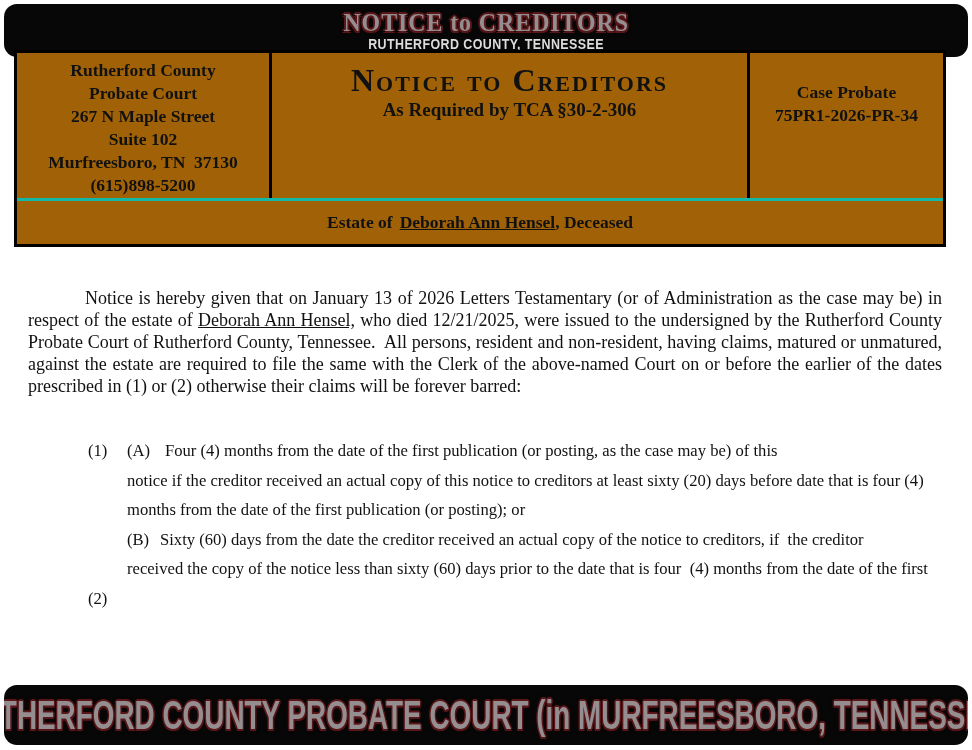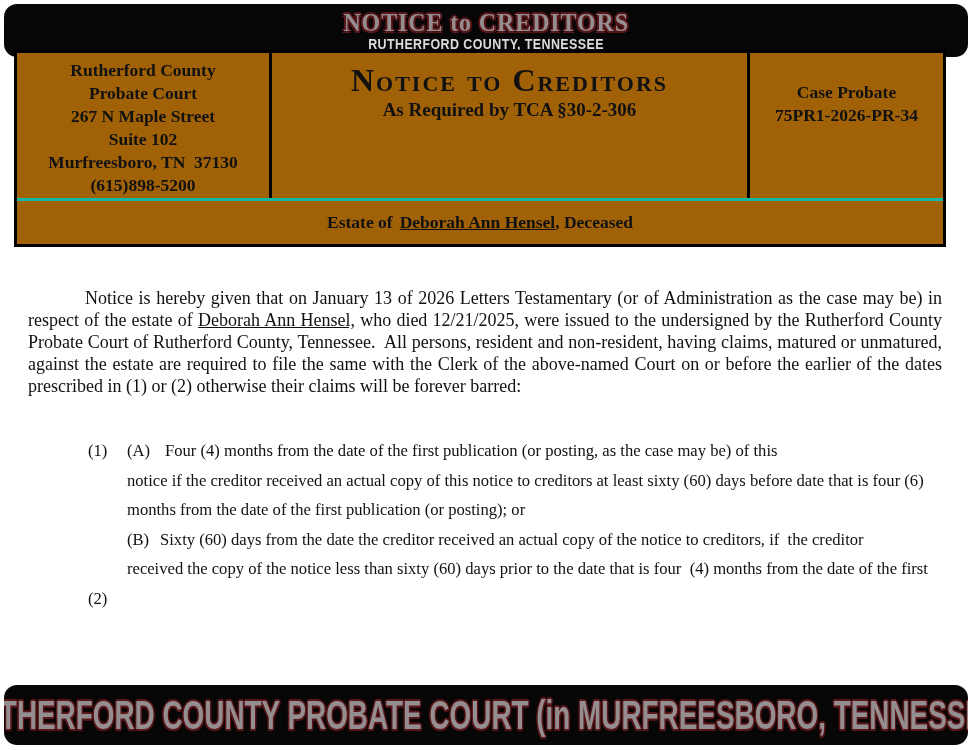--- a/index.html
+++ b/index.html
@@ -175,21 +175,21 @@
   <span>Notice is hereby given that on January 13 of 2026 Letters Testamentary (or of Administration as the case may be) in respect of the estate of </span><span class="u">Deborah Ann Hensel,</span><span> who died 12/21/2025, were issued to the undersigned by the Rutherford County Probate Court of Rutherford County, Tennessee.&nbsp; All persons, resident and non-resident, having claims, matured or unmatured, against the estate are required to file the same with the Clerk of the above-named Court on or before the earlier of the dates prescribed in (1) or (2) otherwise their claims will be forever barred:</span>
 </div>
 
 <div class="list">
   <div class="lline pl-num">
     <span class="m-num">(1)</span>
     <span class="m-letter">(A)</span>
     <span>Four (4) months from the date of the first publication (or posting, as the case may be) of this</span>
   </div>
   <div class="lline pl-cont">
-    <span>notice if the creditor received an actual copy of this notice to creditors at least sixty (60) days before date that is four (6)</span>
+    <span>notice if the creditor received an actual copy of this notice to creditors at least sixty (20) days before date that is four (4)</span>
   </div>
   <div class="lline pl-cont">
     <span>months from the date of the first publication (or posting); or</span>
   </div>
   <div class="lline pl-cont">
     <span class="m-letterB">(B)</span>
     <span>Sixty (60) days from the date the creditor received an actual copy of the notice to creditors, if&nbsp; the creditor</span>
   </div>
   <div class="lline pl-cont">
     <span>received the copy of the notice less than sixty (60) days prior to the date that is four&nbsp; (4) months from the date of the first</span>

